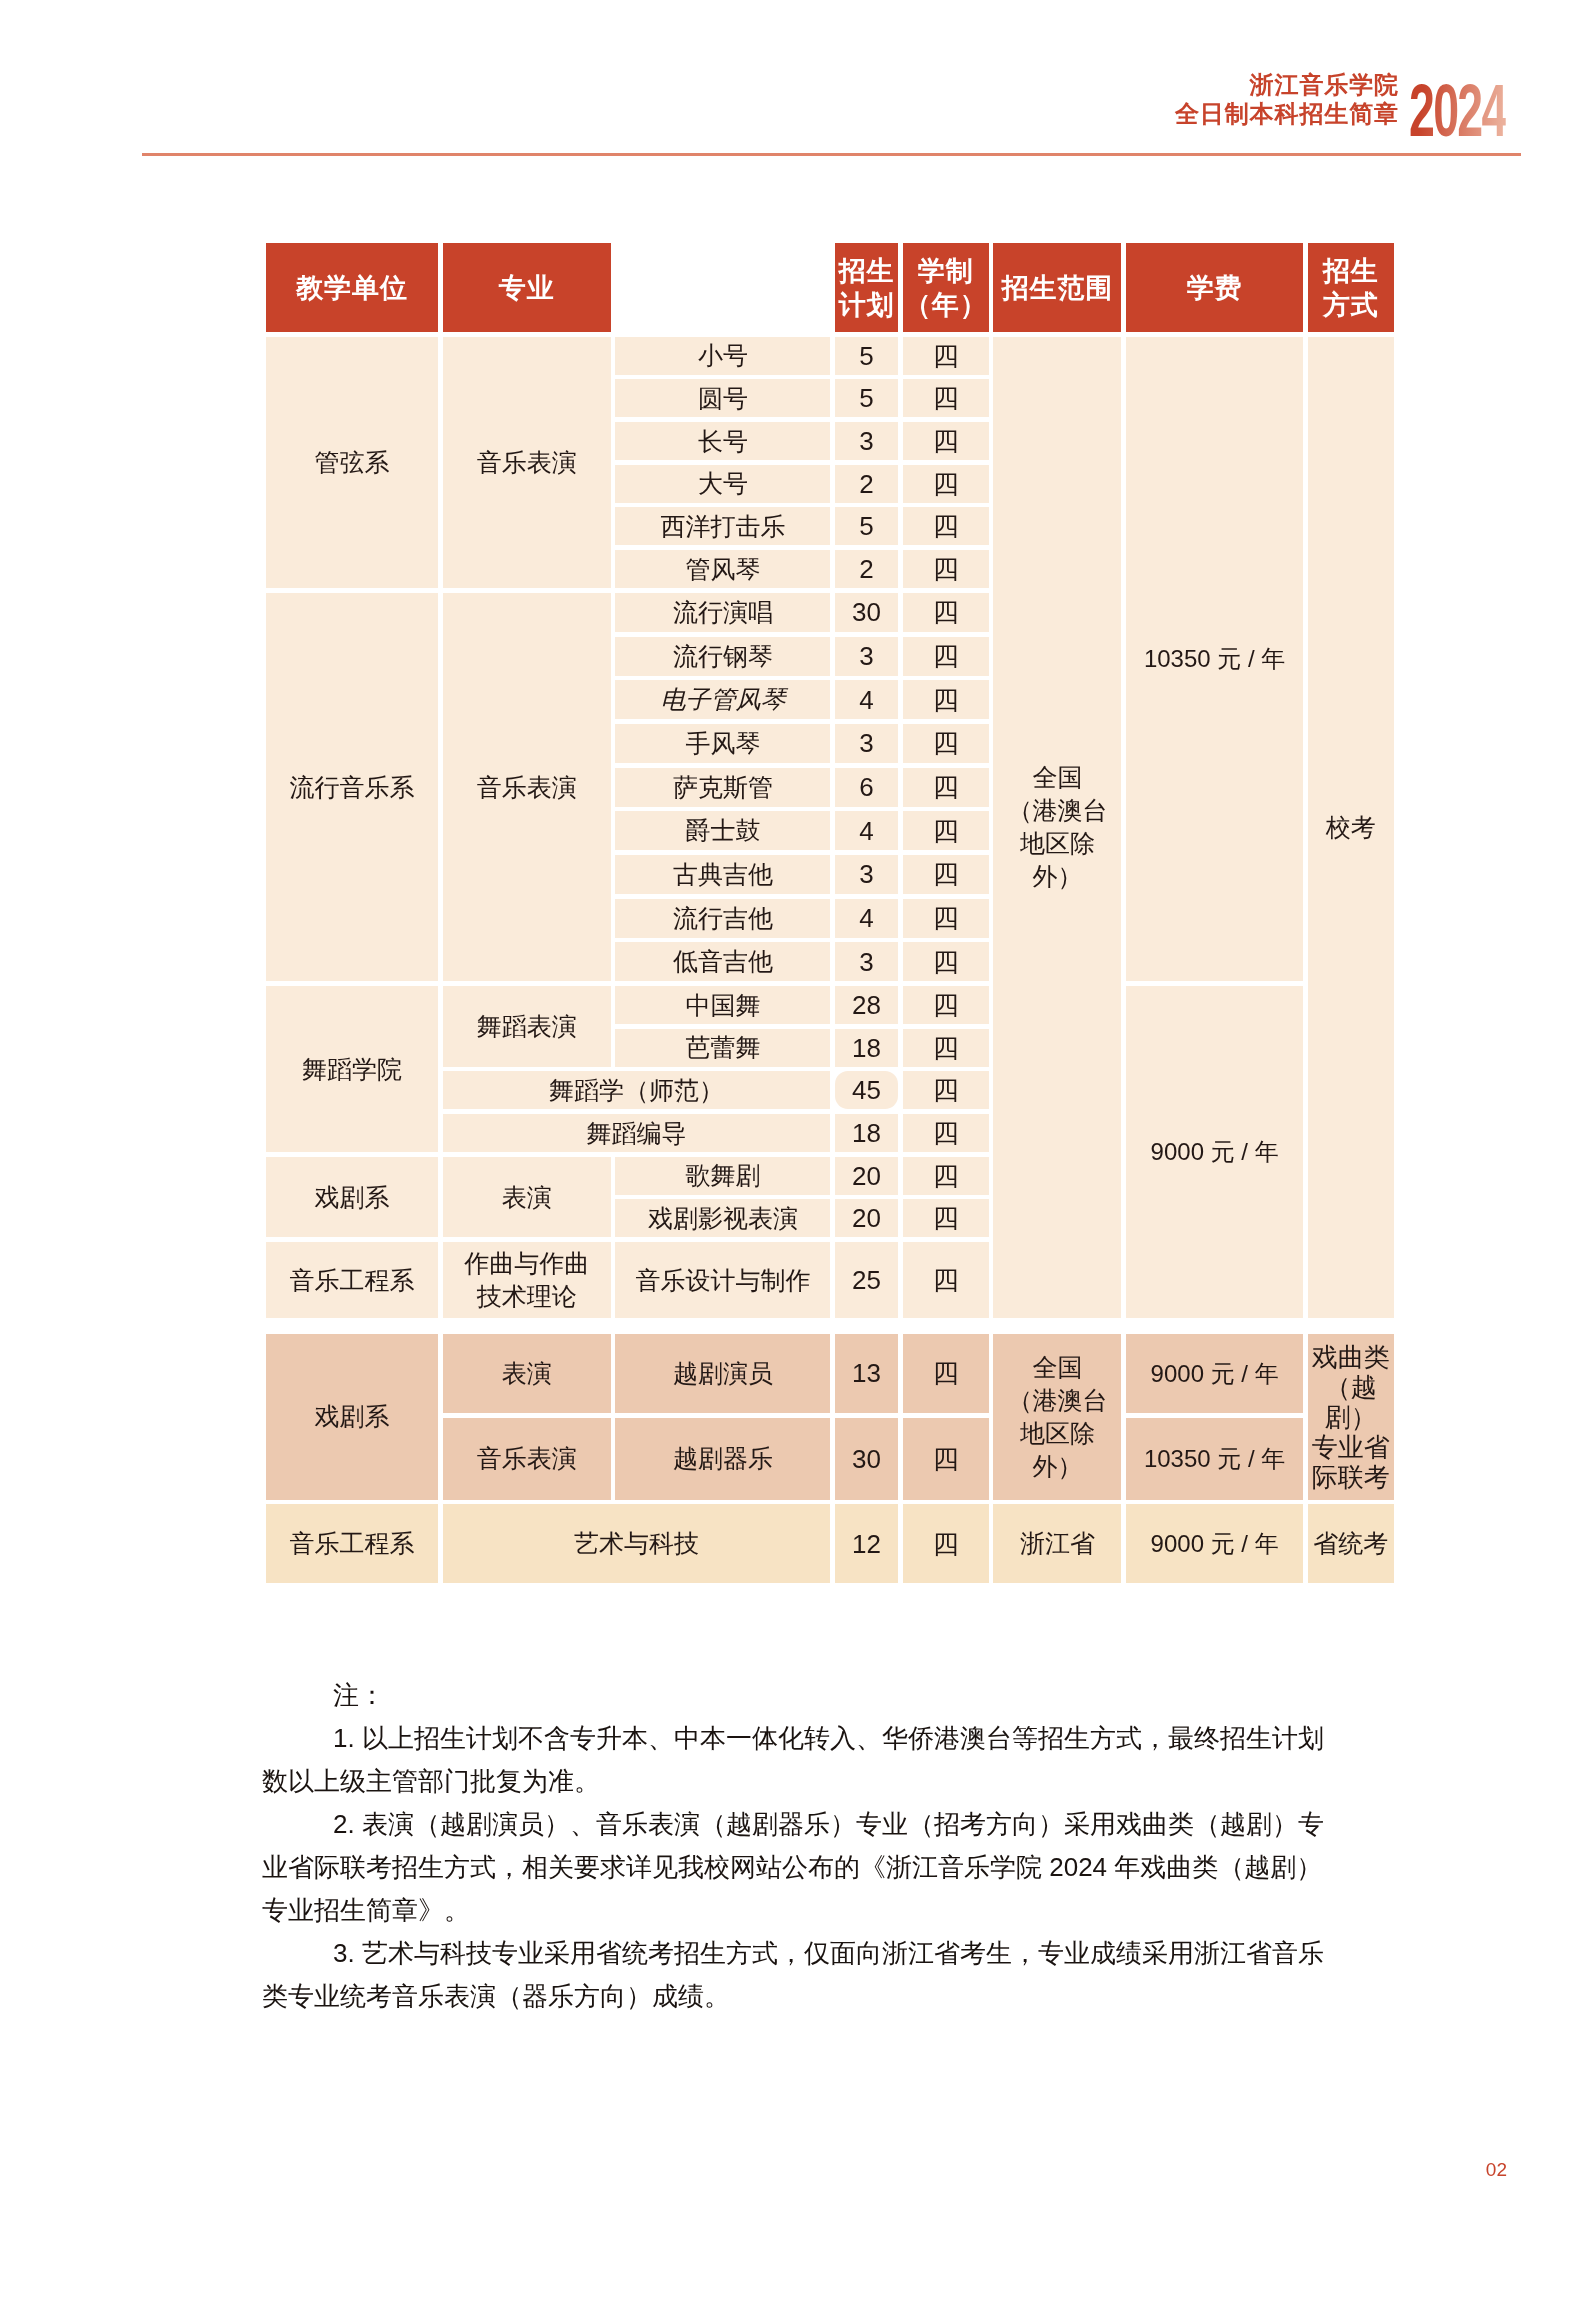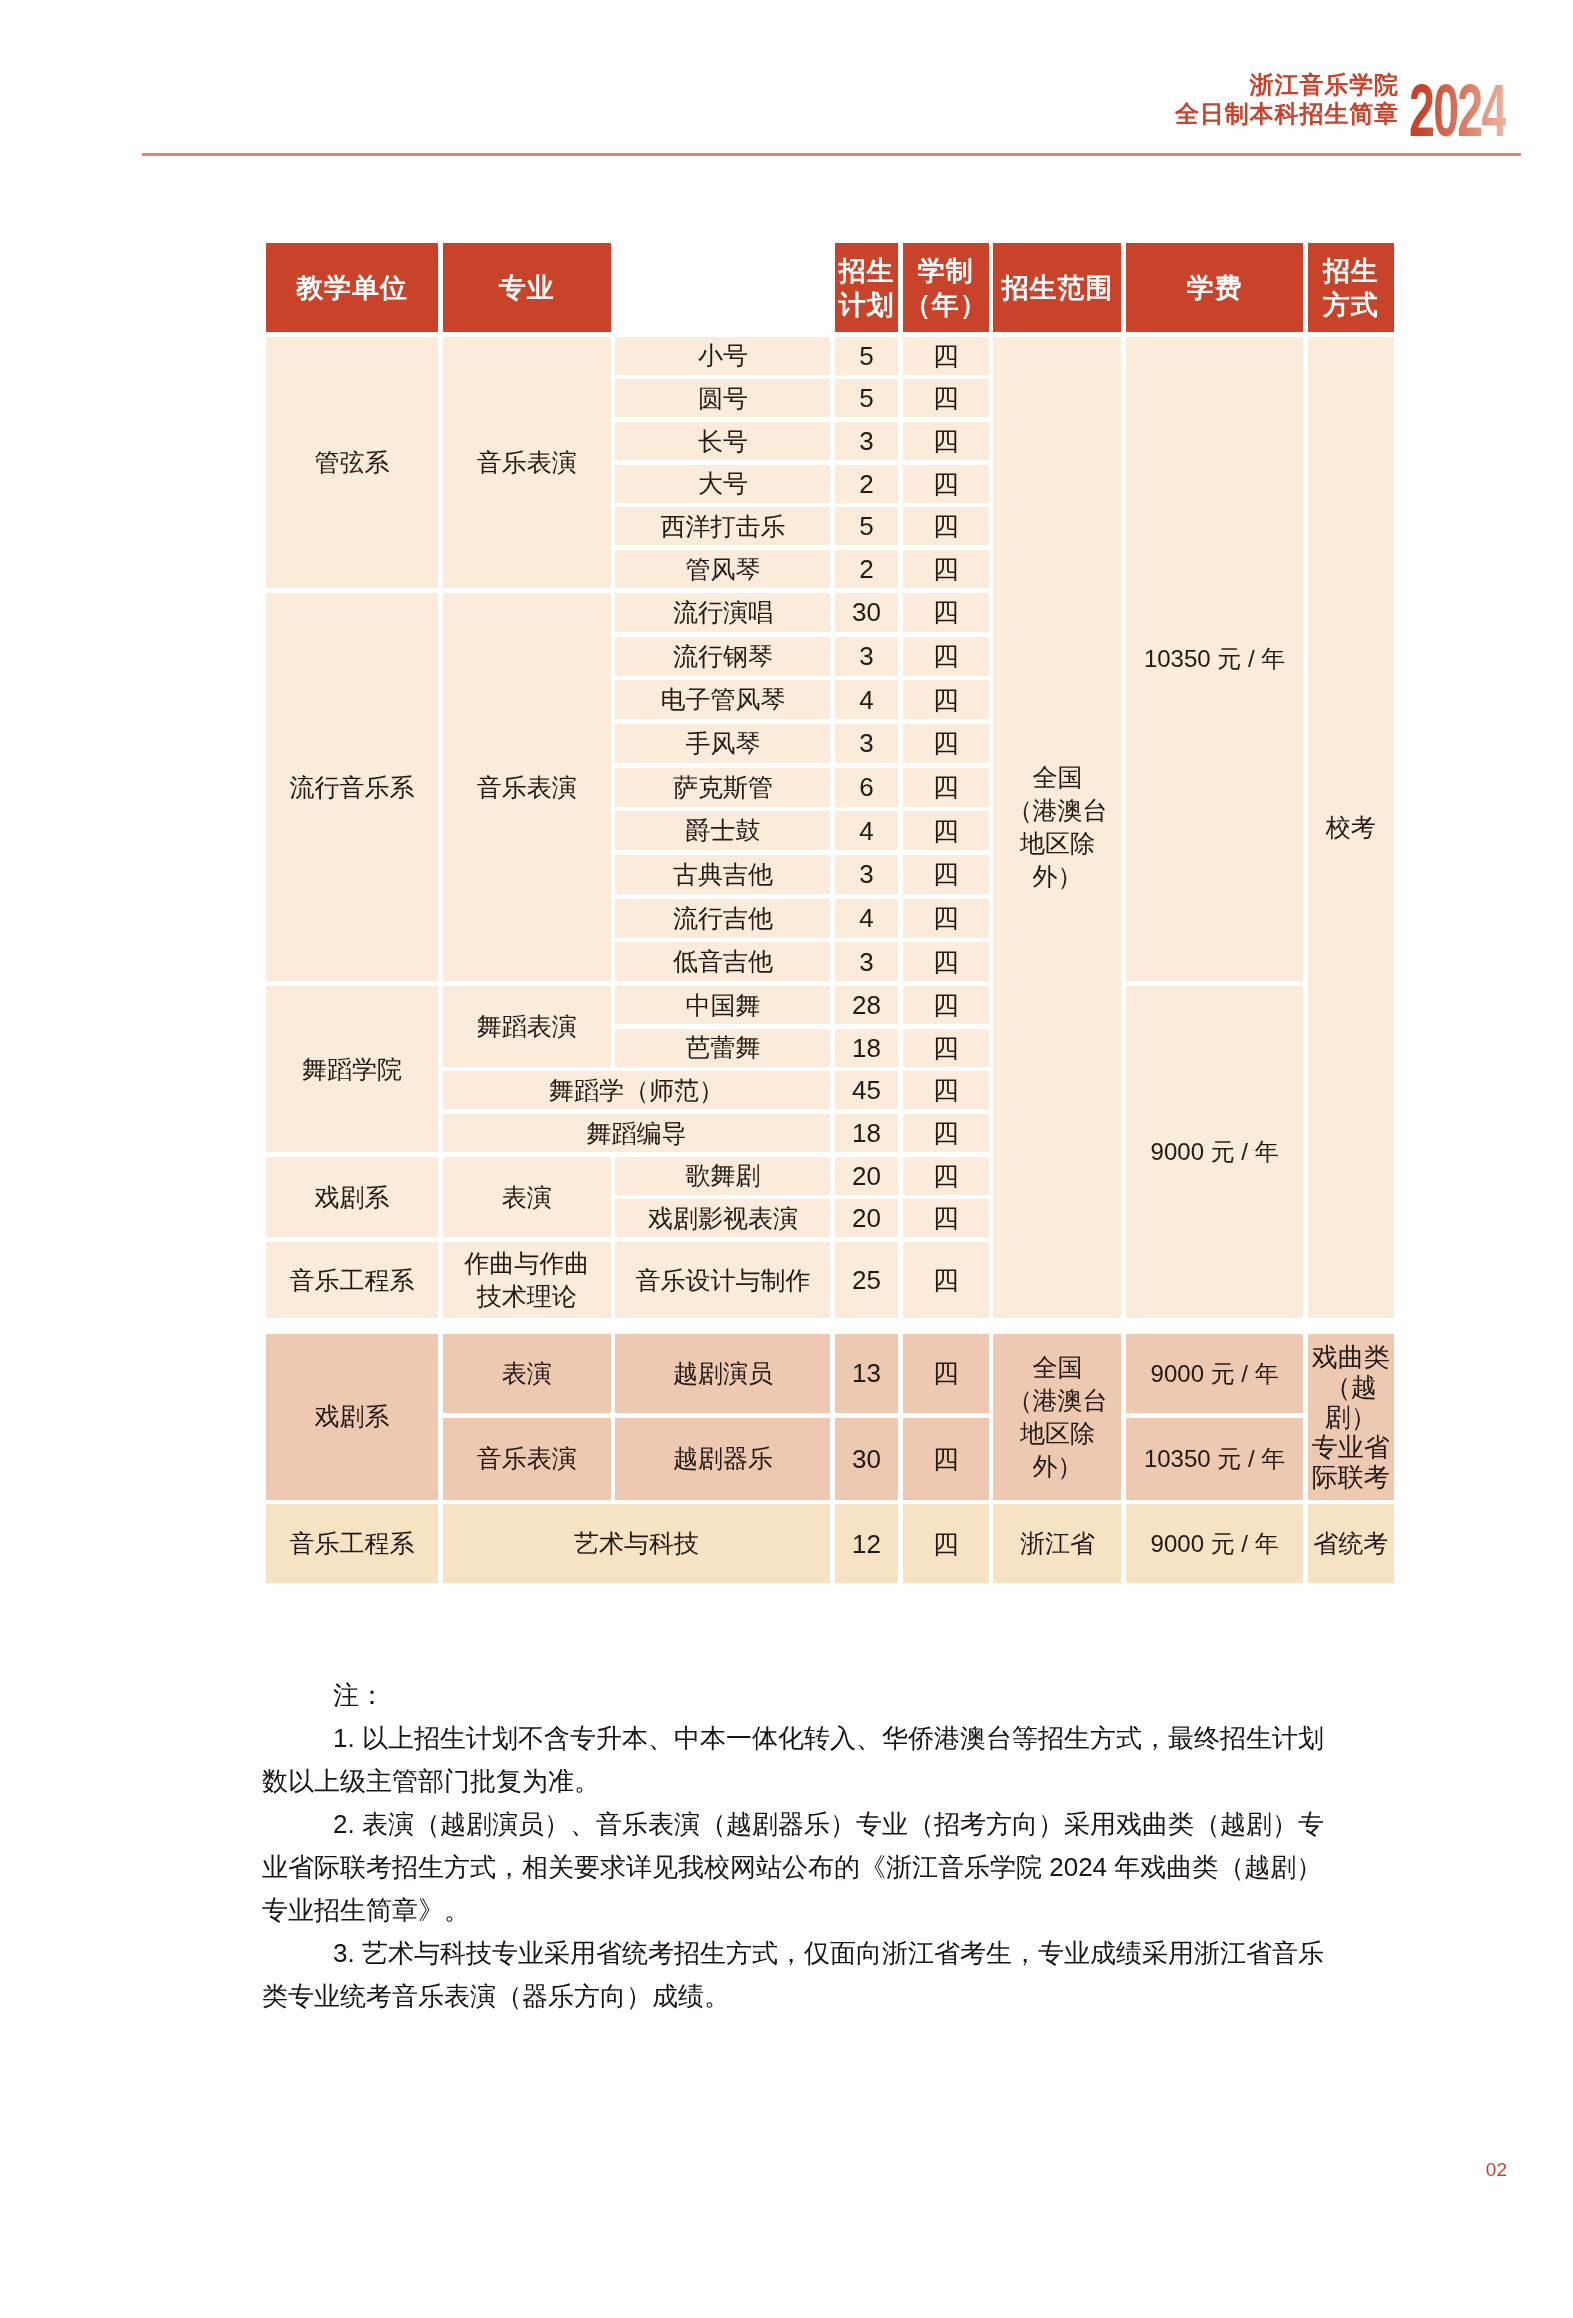--- a/index.html
+++ b/index.html
@@ -87,21 +87,21 @@
       <div class="cell td" style="grid-area: 23 / 2;">作曲与作曲
 技术理论</div>
       <div class="cell td" style="grid-area: 2 / 3;">小号</div>
       <div class="cell td" style="grid-area: 3 / 3;">圆号</div>
       <div class="cell td" style="grid-area: 4 / 3;">长号</div>
       <div class="cell td" style="grid-area: 5 / 3;">大号</div>
       <div class="cell td" style="grid-area: 6 / 3;">西洋打击乐</div>
       <div class="cell td" style="grid-area: 7 / 3;">管风琴</div>
       <div class="cell td" style="grid-area: 8 / 3;">流行演唱</div>
       <div class="cell td" style="grid-area: 9 / 3;">流行钢琴</div>
-      <div class="cell td" style="grid-area: 10 / 3;">电子管风琴</div>
+      <div class="cell td" style="grid-area: 10 / 3; font-style: italic;">电子管风琴</div>
       <div class="cell td" style="grid-area: 11 / 3;">手风琴</div>
       <div class="cell td" style="grid-area: 12 / 3;">萨克斯管</div>
       <div class="cell td" style="grid-area: 13 / 3;">爵士鼓</div>
       <div class="cell td" style="grid-area: 14 / 3;">古典吉他</div>
       <div class="cell td" style="grid-area: 15 / 3;">流行吉他</div>
       <div class="cell td" style="grid-area: 16 / 3;">低音吉他</div>
       <div class="cell td" style="grid-area: 17 / 3;">中国舞</div>
       <div class="cell td" style="grid-area: 18 / 3;">芭蕾舞</div>
       <div class="cell td" style="grid-area: 21 / 3;">歌舞剧</div>
       <div class="cell td" style="grid-area: 22 / 3;">戏剧影视表演</div>
@@ -116,21 +116,21 @@
       <div class="cell td num" style="grid-area: 9 / 4;">3</div>
       <div class="cell td num" style="grid-area: 10 / 4;">4</div>
       <div class="cell td num" style="grid-area: 11 / 4;">3</div>
       <div class="cell td num" style="grid-area: 12 / 4;">6</div>
       <div class="cell td num" style="grid-area: 13 / 4;">4</div>
       <div class="cell td num" style="grid-area: 14 / 4;">3</div>
       <div class="cell td num" style="grid-area: 15 / 4;">4</div>
       <div class="cell td num" style="grid-area: 16 / 4;">3</div>
       <div class="cell td num" style="grid-area: 17 / 4;">28</div>
       <div class="cell td num" style="grid-area: 18 / 4;">18</div>
-      <div class="cell td num" style="grid-area: 19 / 4;">45</div>
+      <div class="cell td num" style="grid-area: 19 / 4; border-radius: 13px;">45</div>
       <div class="cell td num" style="grid-area: 20 / 4;">18</div>
       <div class="cell td num" style="grid-area: 21 / 4;">20</div>
       <div class="cell td num" style="grid-area: 22 / 4;">20</div>
       <div class="cell td num" style="grid-area: 23 / 4;">25</div>
       <div class="cell td num" style="grid-area: 2 / 5;">四</div>
       <div class="cell td num" style="grid-area: 3 / 5;">四</div>
       <div class="cell td num" style="grid-area: 4 / 5;">四</div>
       <div class="cell td num" style="grid-area: 5 / 5;">四</div>
       <div class="cell td num" style="grid-area: 6 / 5;">四</div>
       <div class="cell td num" style="grid-area: 7 / 5;">四</div>

